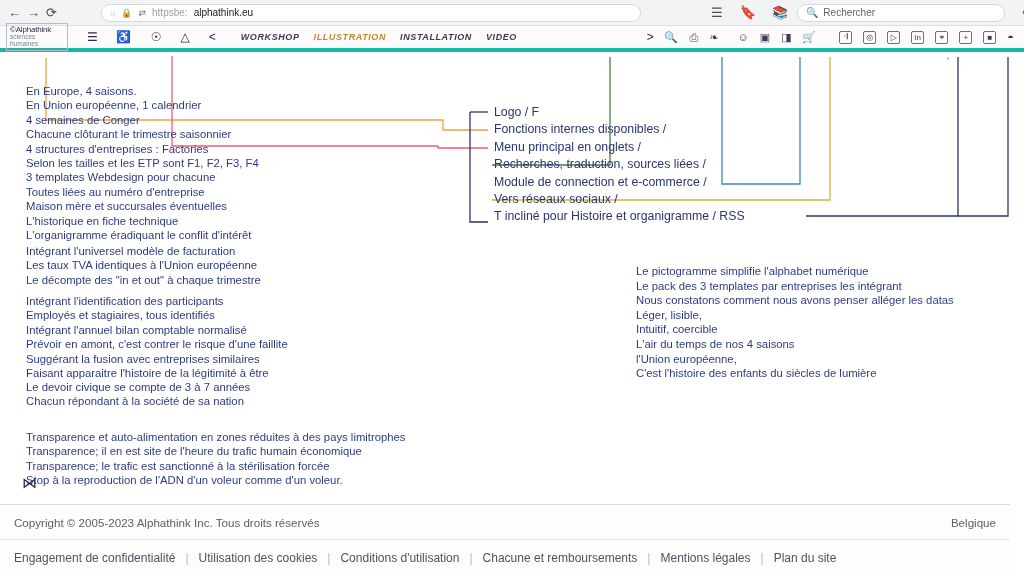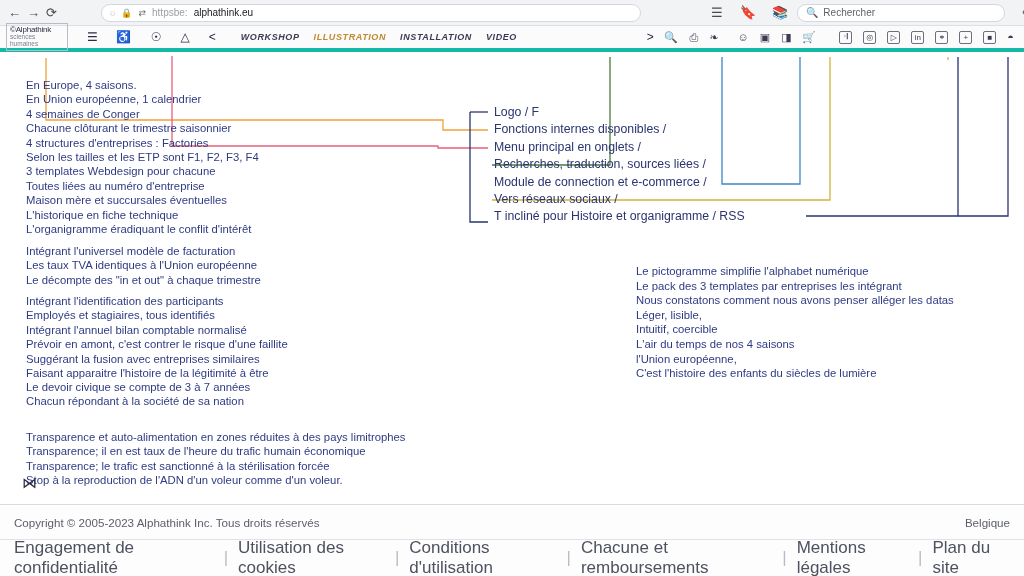--- a/index.html
+++ b/index.html
@@ -134,42 +134,42 @@
 
   
   .txt { position: absolute; color: #2e3b84; font-size: 11.3px; line-height: 14.4px; white-space: nowrap; }
   .txt.left { left: 26px; }
   .labels { position: absolute; left: 494px; top: 104px; font-size: 12.3px; line-height: 17.4px; color: #2a3470; white-space: nowrap; }
   .rblock { position: absolute; left: 636px; top: 264px; font-size: 11.3px; line-height: 14.6px; color: #2e3b84; white-space: nowrap; }
 
   
   .footer {
     position: absolute;
-    left: 0; right: 0; bottom: 0;
+    left: 0; right: 14px; bottom: 0;
     height: 72px;
     border-top: 1px solid #d8dbe0;
     background: #fdfdfd;
   }
   .footer .rowtop {
     display: flex;
     align-items: center;
     height: 34px;
     padding: 0 14px;
     font-size: 11.6px;
     color: #5c5f6a;
   }
   .footer .rowtop .right { margin-left: auto; color: #5c5f6a; }
   .footer .hr { height: 1px; background: #dfe2e6; margin: 0 0 0 0; }
   .footer .rowbot {
     display: flex;
     align-items: center;
     height: 36px;
     padding: 0 14px;
     gap: 10px;
-    font-size: 17px;
+    font-size: 12px;
     color: #4e5260;
   }
   .footer .rowbot .sep { color: #b9bcc4; }
   .fx-glyph { position: absolute; left: 22px; bottom: 84px; font-size: 15px; color: #2b2b44; }
 </style>
 </head>
 <body>
 
 <div class="browser-bar">
   <div class="nav-btn">←</div>
@@ -252,21 +252,21 @@
 
   <polyline points="722,57 722,184 800,184 800,57" fill="none" stroke="#3b86c8" stroke-width="1.3"></polyline>
 
   <polyline points="830,57 830,200 492,200" fill="none" stroke="#d2b23a" stroke-width="1.3"></polyline>
   <polyline points="948,57 948,60" fill="none" stroke="#d2b23a" stroke-width="1.3"></polyline>
 
   <polyline points="958,57 958,216 806,216" fill="none" stroke="#2a3470" stroke-width="1.3"></polyline>
   <polyline points="1008,57 1008,216 958,216" fill="none" stroke="#2a3470" stroke-width="1.3"></polyline>
 </svg>
 
-<div class="txt left" style="top:78px">
+<div class="txt left" style="top:84px">
   <div>En Europe, 4 saisons.</div>
   <div>En Union européenne, 1 calendrier</div>
   <div>4 semaines de Conger</div>
   <div>Chacune clôturant le trimestre saisonnier</div>
   <div>4 structures d'entreprises : Factories</div>
   <div>Selon les tailles et les ETP sont F1, F2, F3, F4</div>
   <div>3 templates Webdesign pour chacune</div>
   <div>Toutes liées au numéro d'entreprise</div>
   <div>Maison mère et succursales éventuelles</div>
   <div>L'historique en fiche technique</div>
@@ -288,21 +288,21 @@
   <div>Faisant apparaitre l'histoire de la légitimité à être</div>
 </div>
 
 <div class="txt left" style="top:380px">
   <div>Le devoir civique se compte de 3 à 7 années</div>
   <div>Chacun répondant à la société de sa nation</div>
 </div>
 
 <div class="txt left" style="top:430px">
   <div>Transparence et auto-alimentation en zones réduites à des pays limitrophes</div>
-  <div>Transparence; il en est taux de l'heure du trafic humain économique</div>
+  <div>Transparence; il en est site de l'heure du trafic humain économique</div>
   <div>Transparence; le trafic est sanctionné à la stérilisation forcée</div>
   <div>Stop à la reproduction de l'ADN d'un voleur comme d'un voleur.</div>
 </div>
 
 <div class="labels">
   <div>Logo / F</div>
   <div>Fonctions internes disponibles /</div>
   <div>Menu principal en onglets /</div>
   <div>Recherches, traduction, sources liées /</div>
   <div>Module de connection et e-commerce /</div>

